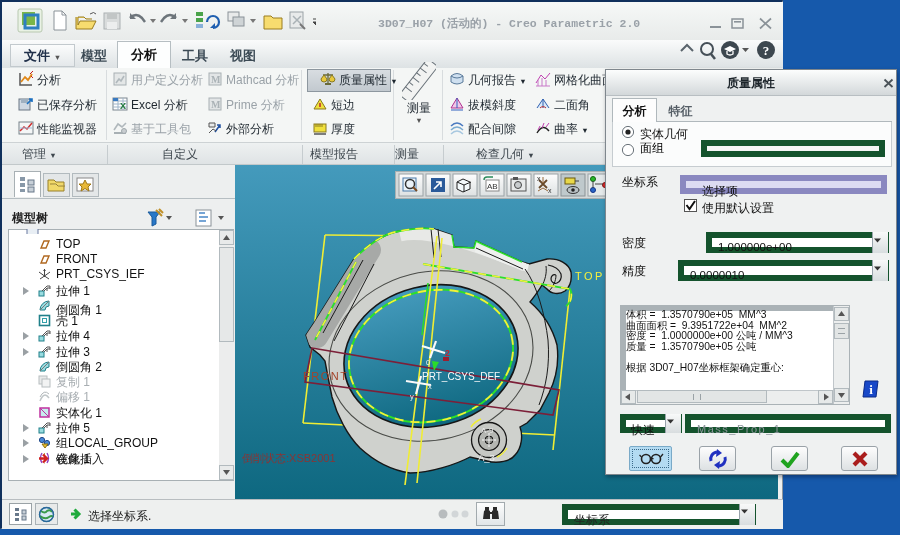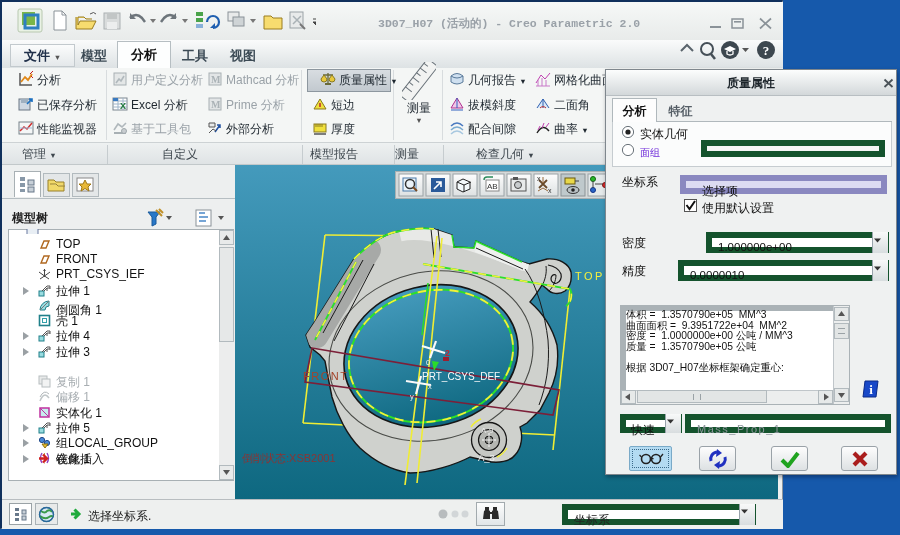--- a/index.html
+++ b/index.html
@@ -334,20 +334,29 @@
           <span class="abs" style="left:30px;top:1px">
             <svg width="13" height="13" viewBox="0 0 13 13">
               <rect x="1" y="7" width="5" height="5" fill="#9adce0" stroke="#20808a"></rect>
               <path d="M6 7 l3 -3 h3 m-3 0 v3" fill="none" stroke="#555"></path>
               <path d="M4 7 l5 -5" stroke="#555"></path>
               <path d="M9 2 h3 v3" fill="none" stroke="#555"></path>
             </svg>
           </span>
           <span class="abs" style="left:48px;top:0px;color:#111">拉伸 3</span>
         </div>
+<div class="abs" style="left:0;top:130px;height:15px;width:210px;white-space:nowrap">
+          <span class="abs" style="left:30px;top:1px">
+            <svg width="13" height="13" viewBox="0 0 13 13">
+              <path d="M2 11 a9 9 0 0 1 9 -9 l0 5 a4 4 0 0 0 -4 4 z" fill="#9adce0" stroke="#20808a"></path>
+              <path d="M11 2 l-9 9" stroke="#777"></path>
+            </svg>
+          </span>
+          <span class="abs" style="left:48px;top:0px;color:#111">倒圆角 2</span>
+        </div>
 <div class="abs" style="left:0;top:145px;height:15px;width:210px;white-space:nowrap">
           <span class="abs" style="left:30px;top:1px">
             <svg width="13" height="13" viewBox="0 0 13 13">
               <rect x="1" y="1" width="8" height="8" fill="#e8eaea" stroke="#b8bec0"></rect>
               <rect x="4" y="4" width="8" height="8" fill="#f2f3f3" stroke="#b8bec0"></rect>
             </svg>
           </span>
           <span class="abs" style="left:48px;top:0px;color:#a8aeb2">复制 1</span>
         </div>
 <div class="abs" style="left:0;top:160px;height:15px;width:210px;white-space:nowrap">
@@ -629,21 +638,21 @@
 <div class="abs" style="left:51px;top:51px;width:235px;height:1px;background:#b0b8bc"></div>
 <div class="abs" style="left:6px;top:52px;width:280px;height:45px;background:#fbfcfc;border:1px solid #c6ccd0;border-top:none"></div>
 <svg class="abs" style="left:15px;top:55px" width="14" height="14">
       <circle cx="7" cy="7" r="5.6" fill="#fff" stroke="#6a737a"></circle>
       <circle cx="7" cy="7" r="2.6" fill="#222"></circle>
     </svg>
 <div class="abs" style="left:34px;top:56px;font-size:12px;color:#111">实体几何</div>
 <svg class="abs" style="left:15px;top:73px" width="14" height="14">
       <circle cx="7" cy="7" r="5.6" fill="#fff" stroke="#6a737a"></circle>
     </svg>
-<div class="abs" style="left:34px;top:76px;font-size:10px;color:#6d28d9">面组</div>
+<div class="abs" style="left:34px;top:70px;font-size:12px;color:#000000">面组</div>
 <div class="fld" style="left:95px;top:70px;width:184px;height:17px;background:#f4f5f5"></div>
 <div class="abs" style="left:16px;top:104px;font-size:12px;color:#111">坐标系</div>
 <div class="fld" style="left:74px;top:105px;width:207px;height:19px;background:#dcdbf2;border-color:#8a88c0;font-size:12px;color:#111;padding:2px 0 0 16px">选择项</div>
 <svg class="abs" style="left:78px;top:129px" width="14" height="14">
       <rect x="0.5" y="0.5" width="12" height="12" fill="#fff" stroke="#555"></rect>
       <path d="M2.5 6 l3 4 l5.5 -8" fill="none" stroke="#111" stroke-width="2"></path>
     </svg>
 <div class="abs" style="left:96px;top:130px;font-size:12px;color:#111">使用默认设置</div>
 <div class="abs" style="left:16px;top:165px;font-size:12px;color:#111">密度</div>
 <div class="fld" style="left:100px;top:162px;width:183px;height:21px;font-size:11.5px;color:#111;padding:3px 0 0 6px">1.000000e+00</div>

